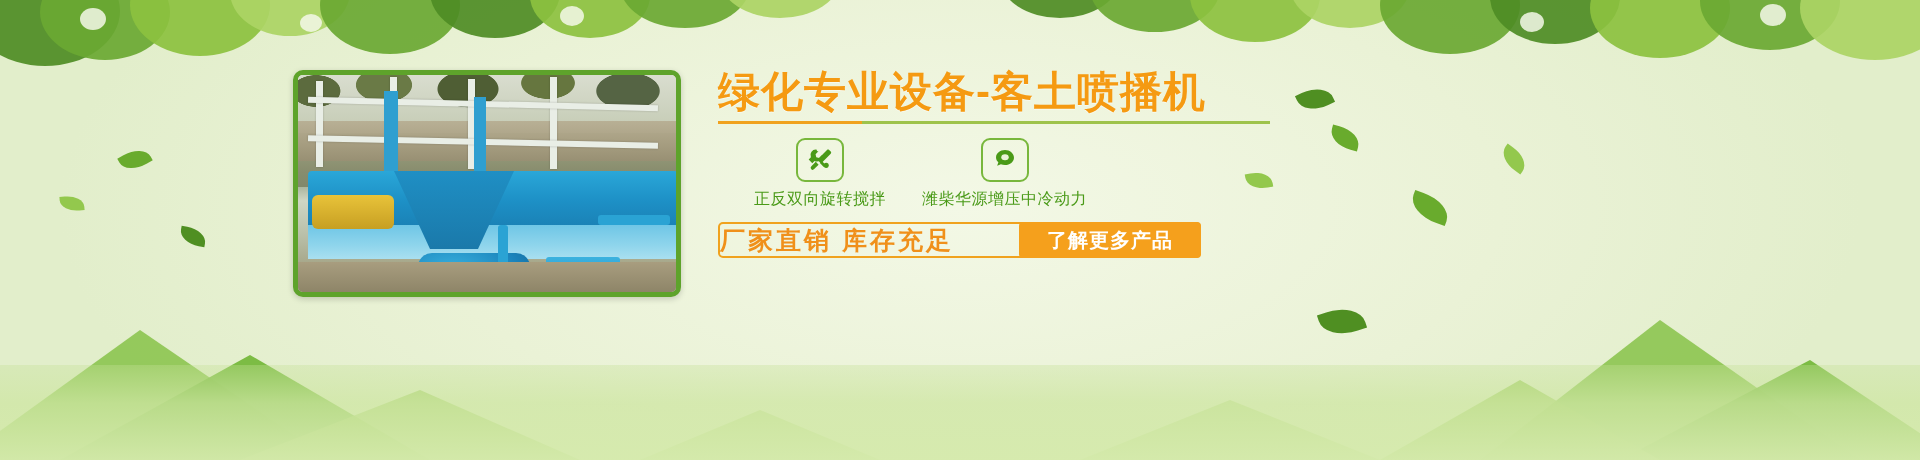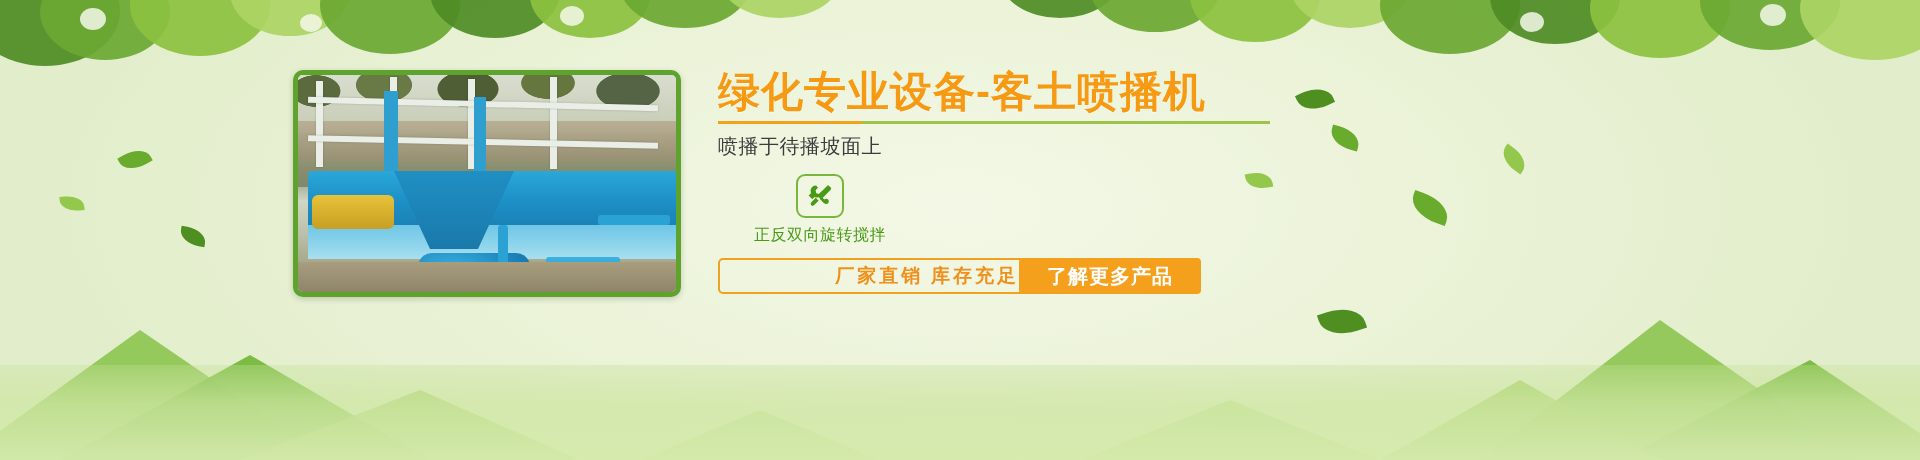--- a/index.html
+++ b/index.html
@@ -251,27 +251,26 @@
     width: 483px;
     height: 36px;
     border: 2px solid #f0a21e;
     border-radius: 5px;
     display: flex;
     align-items: center;
     background: transparent;
   }
   .cta-text {
     flex: 1;
-    text-align: right;
-    font-size: 19px;
+    text-align: left;
+    font-size: 25px;
     font-weight: bold;
     color: #f0901a;
     letter-spacing: 3px;
     white-space: nowrap;
-    font-family: Liberation Serif, serif;
   }
   .cta-button {
     width: 182px;
     height: 36px;
     margin: -2px -2px -2px 0;
     background: #f5a01c;
     border-radius: 4px;
     display: flex;
     align-items: center;
     justify-content: center;
@@ -365,39 +364,47 @@
     </div>
   </div>
 
   <div class="content">
 
     <div class="title">绿化专业设备-客土喷播机</div>
 
     <div class="divider"></div>
 
     <div class="subtitle">
-      <div>喷播于待播坡面上</div>
     </div>
 
     <div class="features">
 
 
       <div class="feature f2">
         <div class="feature-icon">
           <svg width="30" height="28" viewBox="0 0 24 24">
             <path fill="#4a9a18" d="M9.3 3.2a4.6 4.6 0 0 0-5.1 6.5l-1.9 1.9 3.1 3.1 1.9-1.9a4.6 4.6 0 0 0 6.5-5.1l-2.5 2.5-2.5-.6-.6-2.5 2.5-2.5c-.5-.2-1-.3-1.4-.4z"></path>
             <path fill="#4a9a18" d="M19.6 3.4 21 4.8c.5.5.5 1.3 0 1.8l-8.3 8.3-3.2-3.2 8.3-8.3c.5-.5 1.3-.5 1.8 0z" transform="translate(0.2,0)"></path>
             <path fill="#4a9a18" d="M4.6 17.4 8.4 13.6l2.4 2.4-3.8 3.8a1.7 1.7 0 1 1-2.4-2.4z"></path>
             <circle fill="#4a9a18" cx="17.3" cy="16.6" r="2.2"></circle>
             <path fill="#4a9a18" d="m13.6 12.9 3.3 3.3-1.7 1.7-3.3-3.3z"></path>
           </svg>
         </div>
         <div class="feature-label">正反双向旋转搅拌</div>
       </div>
 
+      <div class="feature f3">
+        <div class="feature-icon">
+          <svg width="30" height="28" viewBox="0 0 24 24">
+            <path fill="#4a9a18" d="M12 3.5c-4.3 0-7.7 2.8-7.7 6.3 0 1.6.8 3.1 2 4.2l-1 3 3.2-1.3c1 .4 2.2.6 3.5.6 4.3 0 7.7-2.8 7.7-6.3S16.3 3.5 12 3.5z"></path>
+            <ellipse fill="#eaf3d8" cx="12" cy="9.6" rx="3.2" ry="2.6"></ellipse>
+          </svg>
+        </div>
+        <div class="feature-label">潍柴华源增压中冷动力</div>
+      </div>
 
     </div>
 
     <div class="cta-bar">
       <div class="cta-text">厂家直销  库存充足</div>
       <div class="cta-button">了解更多产品</div>
     </div>
 
   </div>
 </div>

